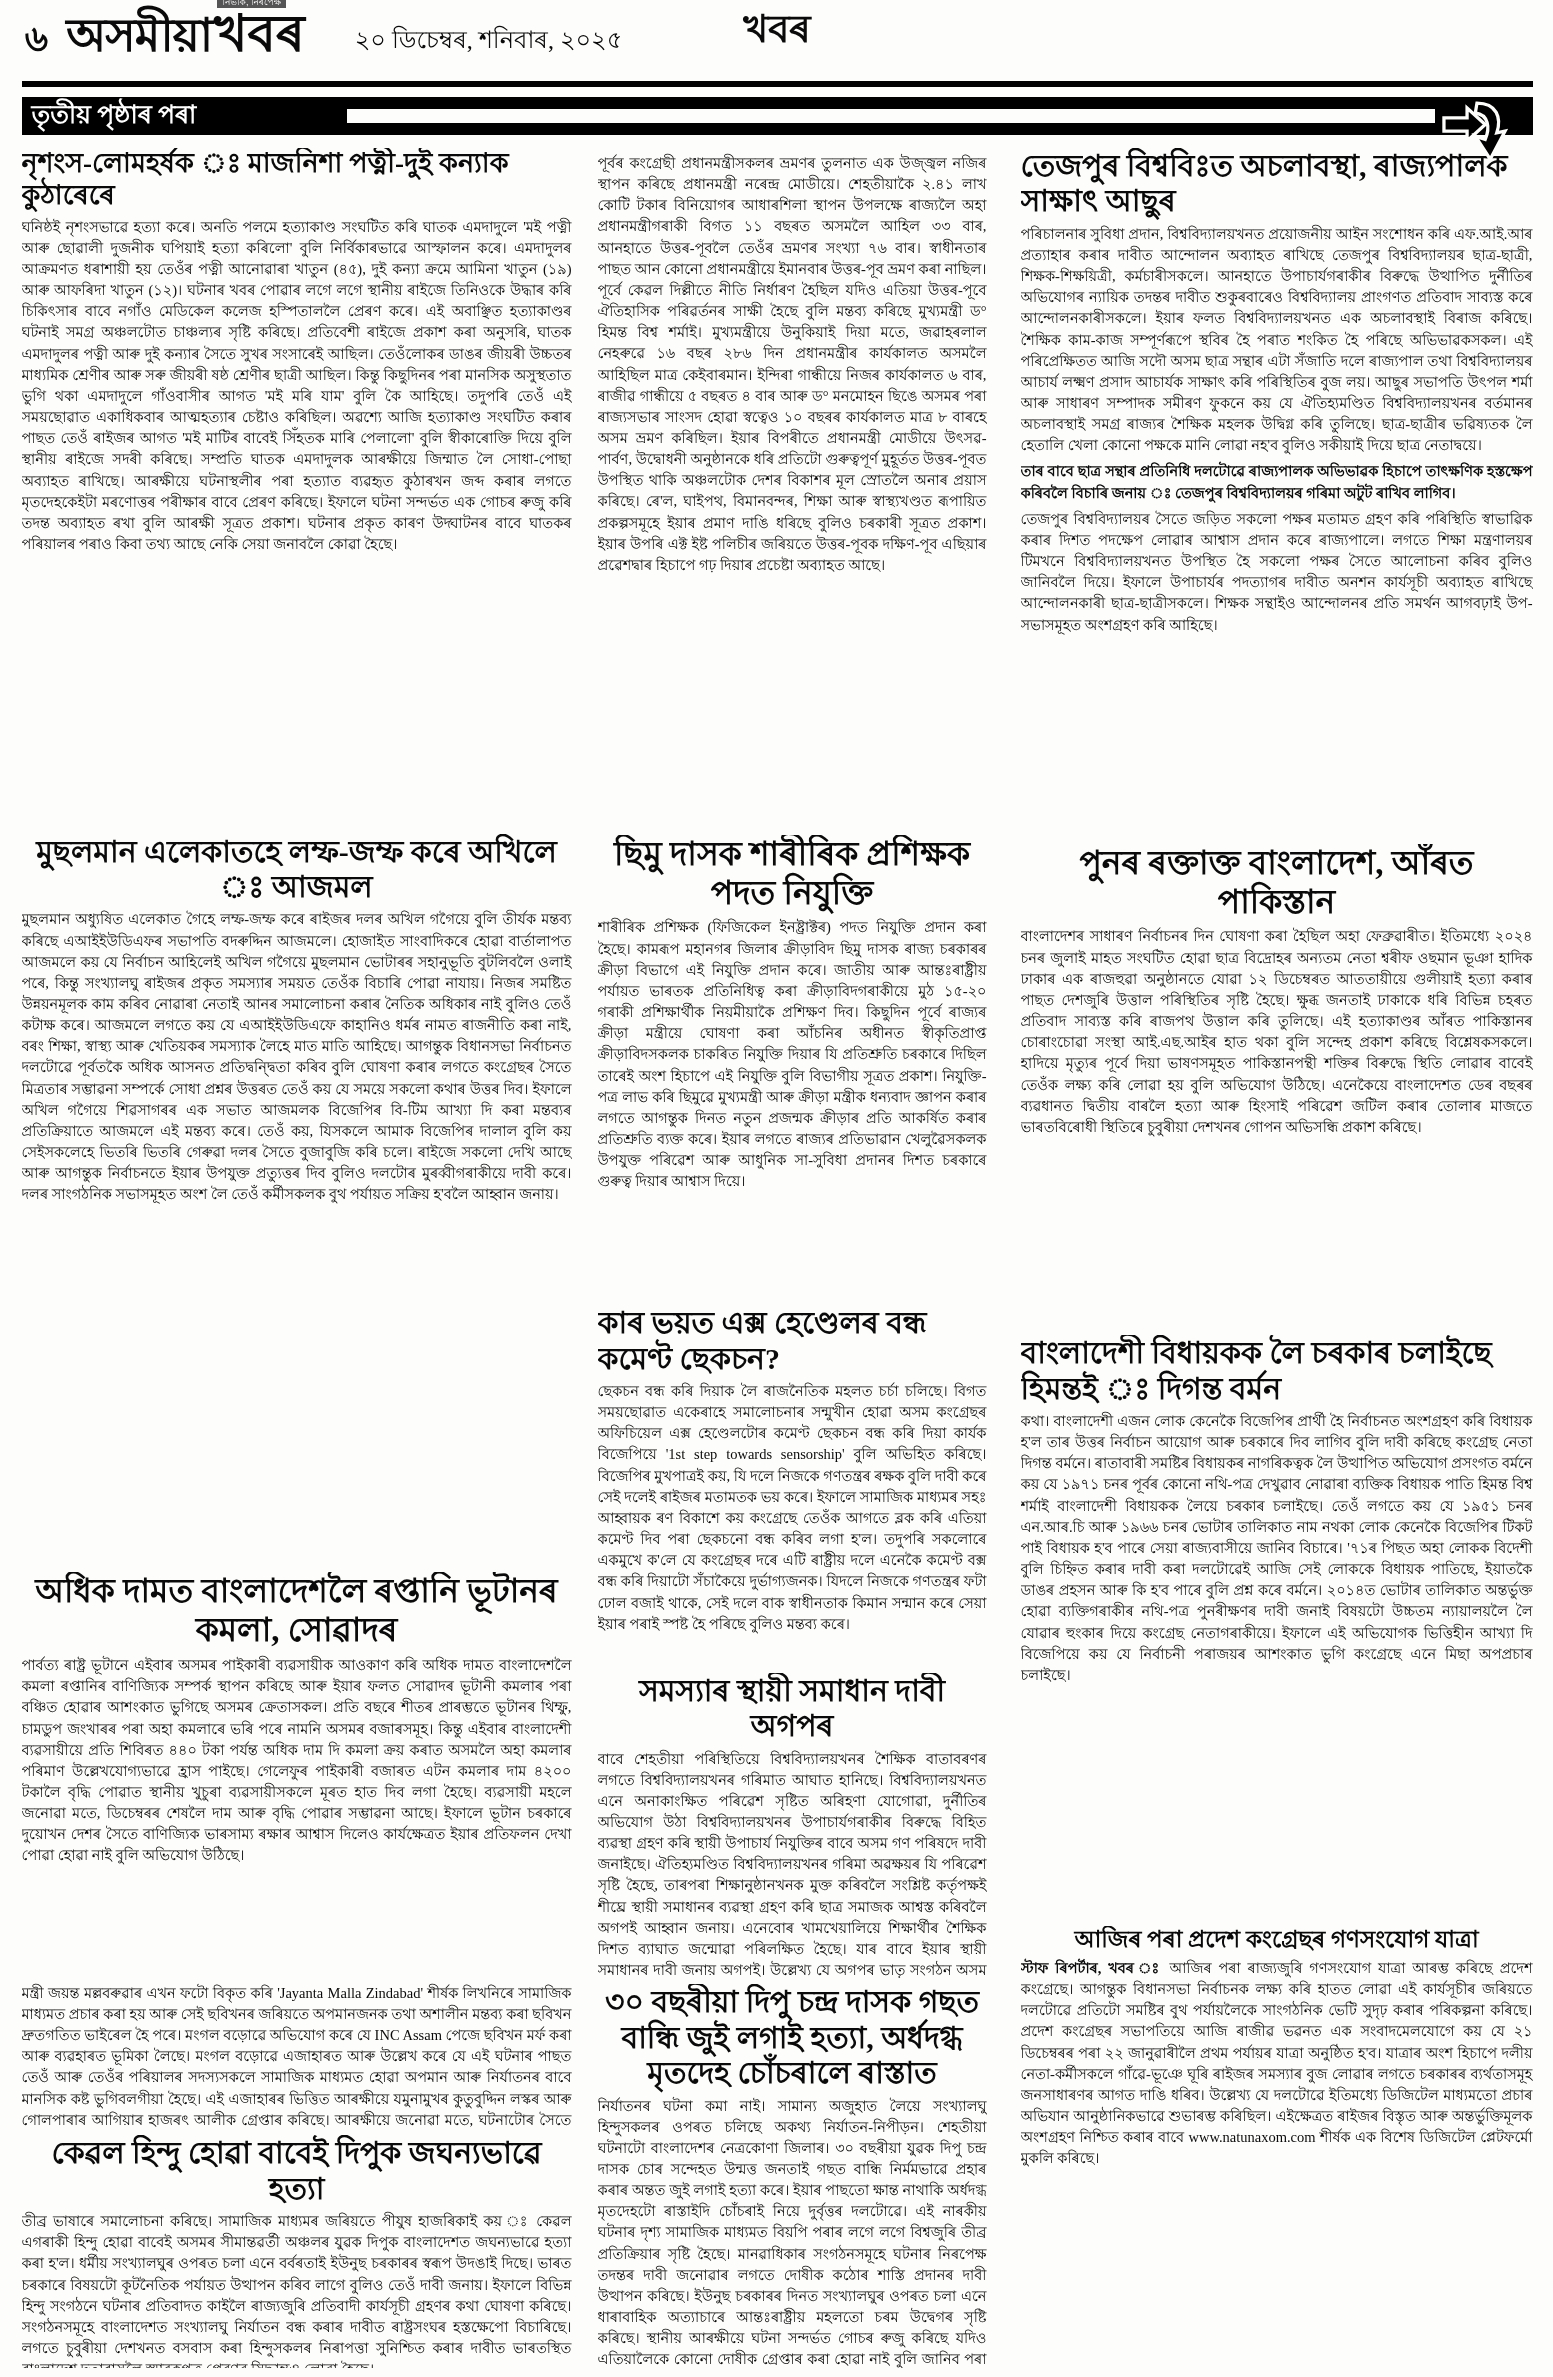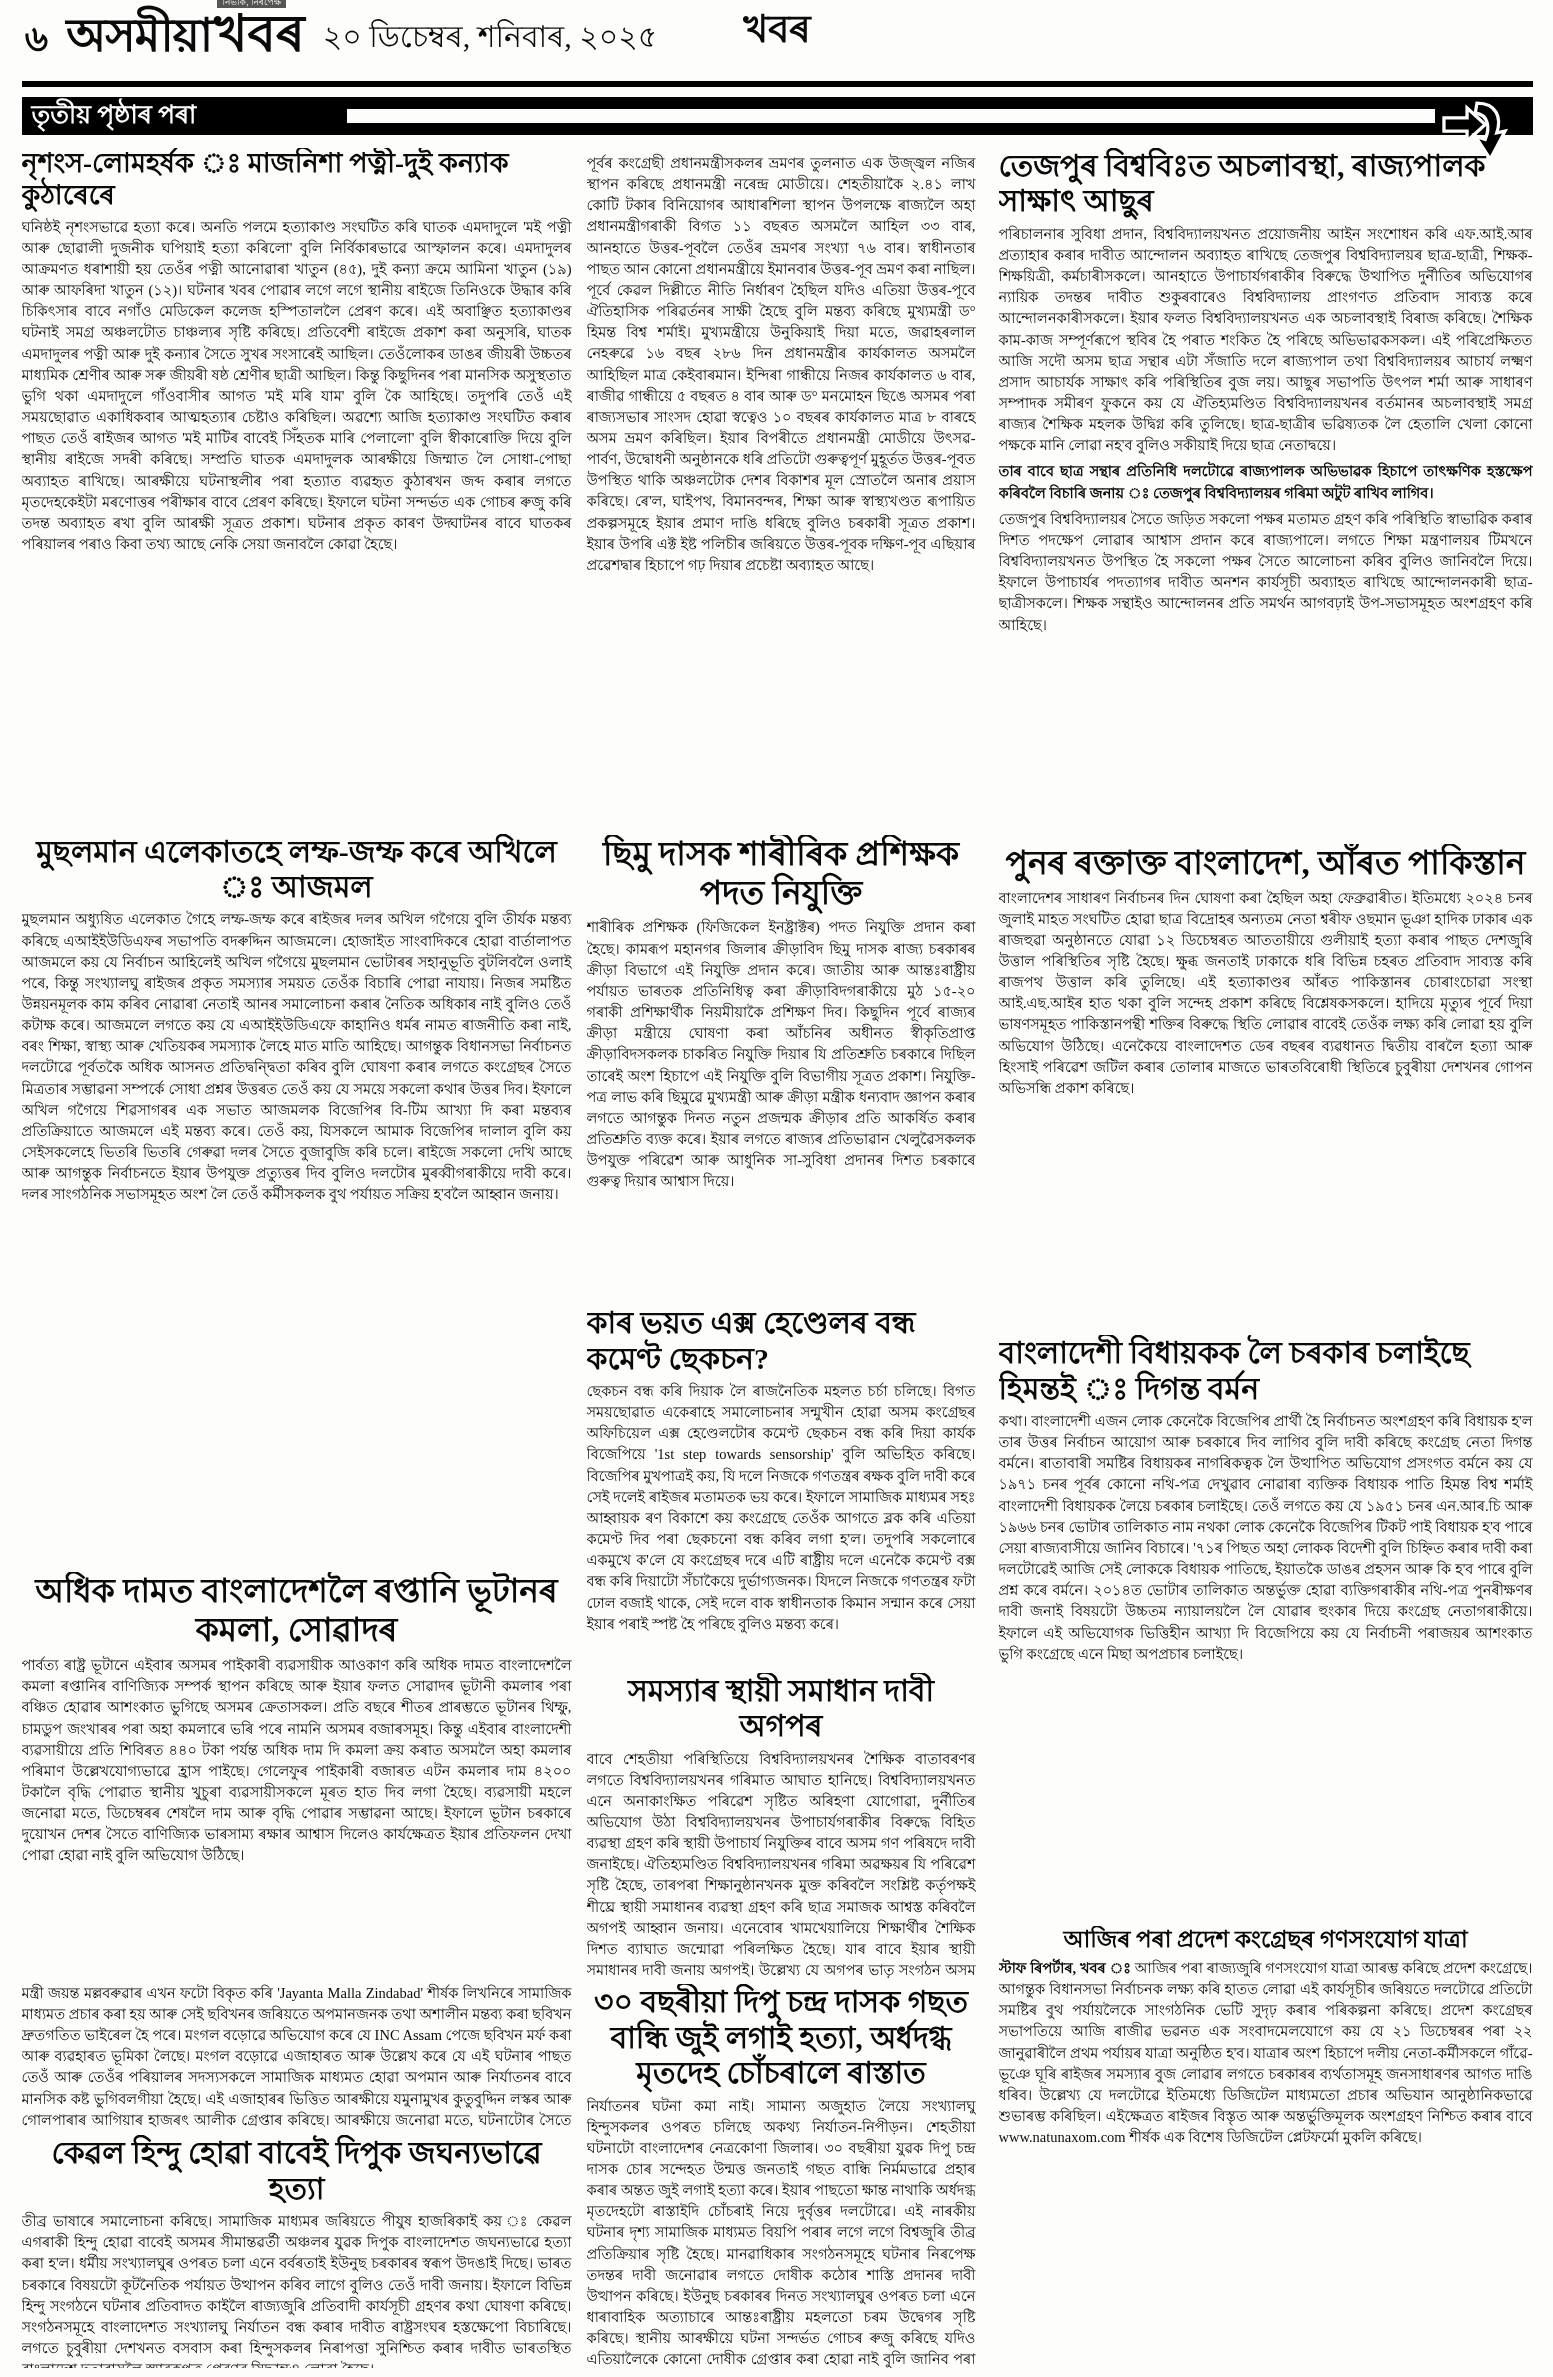--- a/index.html
+++ b/index.html
@@ -19,39 +19,39 @@
   .hdr-left{position:absolute;left:3.3px;top:5px;display:flex;align-items:flex-end;gap:18px;}
   .pgnum{font-size:36px;font-weight:bold;line-height:1;}
   .masthead{display:flex;align-items:flex-end;gap:1.7px;position:relative;}
   .mast-a{font-size:46px;font-weight:bold;letter-spacing:-0.8px;line-height:.9;}
   .mast-b{font-size:51px;font-weight:900;line-height:.85;position:relative;}
   .tagline{
     position:absolute;top:-15px;left:3.3px;
     background:#555;color:#fff;font-size:9px;font-weight:normal;
     padding:0.8px 5px;white-space:nowrap;font-family:"Liberation Sans",sans-serif;
   }
-  .hdr-date{font-size:30px;line-height:1;padding-bottom:5px;}
+  .hdr-date{font-size:24px;line-height:1;padding-bottom:5px;margin-left:32px;}
   .hdr-center{
     position:absolute;left:50%;top:1.7px;transform:translateX(-50%);
     font-size:38px;font-weight:900;line-height:1;
   }
   .rule-thick{height:5.8px;background:#000;margin-top:1.7px;}
   
   .band{position:relative;height:38px;margin-top:10px;background:#000;}
   .band-label{
     position:absolute;left:10px;top:50%;transform:translateY(-50%);
     color:#fff;font-size:25px;font-weight:bold;white-space:nowrap;
   }
   .band-stripe{
     position:absolute;left:325px;right:98px;top:50%;height:14px;
     transform:translateY(-50%);background:#fdfdfb;
   }
   .band-arrow{position:absolute;right:23px;top:-3.3px;width:71px;height:73px;}
   
-  main{display:flex;gap:15px;margin-top:13.2px;height:2227px;}
+  main{display:flex;gap:26px;margin-top:13.2px;height:2227px;}
   .col{display:flex;flex-direction:column;min-width:0;}
   .col-l{width:550px;}
   .col-m{width:389px;}
   .col-r{flex:1;margin-left:8px;}
   .article{overflow:hidden;margin-bottom:6.6px;}
   .article.grow{flex:1;}
   .article p{margin:5px 0 0 0;font-size:14.5px;line-height:1.46;text-align:justify;}
   .article p.hi{font-weight:bold;}
   h2{margin:0 0 3.3px 0;line-height:1.18;font-weight:900;}
   .hl-c{text-align:center;}

